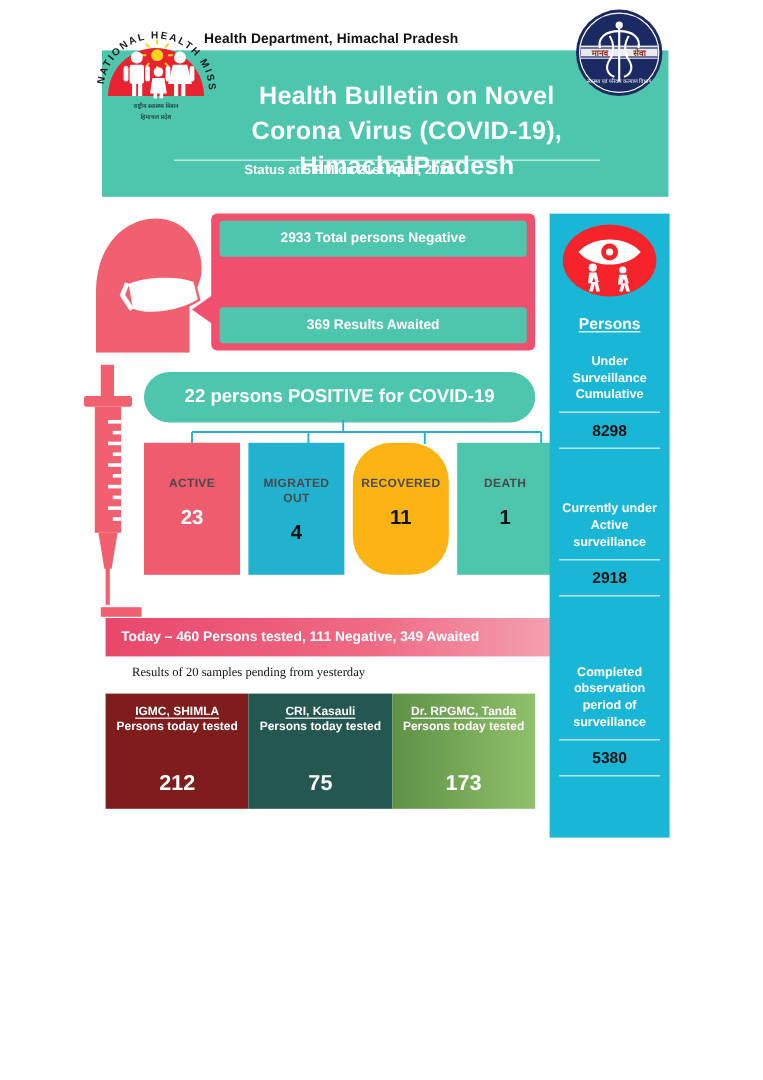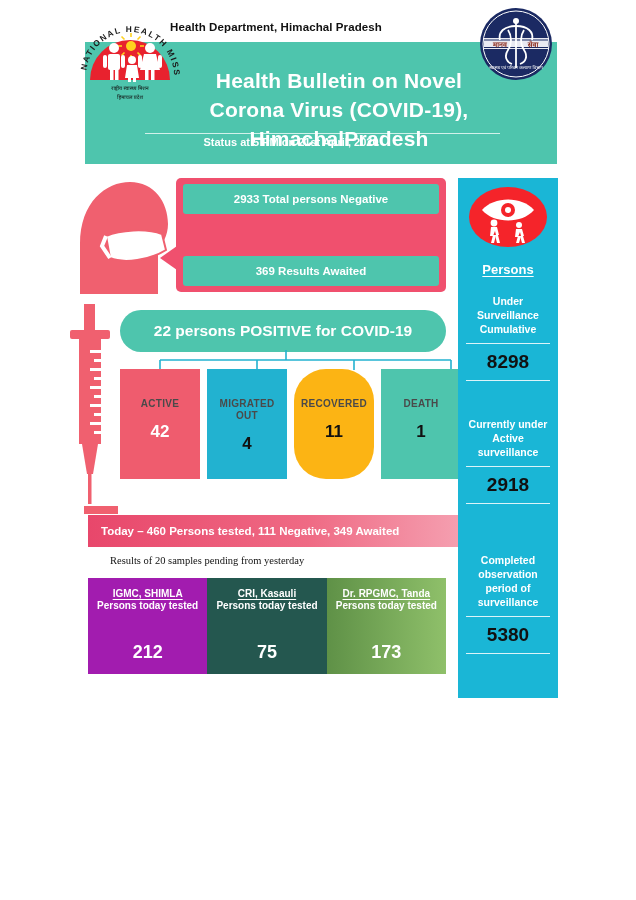--- a/index.html
+++ b/index.html
@@ -6,21 +6,21 @@
   html, body {
     width: 636px; height: 900px;
     background: #ffffff;
     font-family: "Liberation Sans", sans-serif;
     overflow: hidden;
   }
   #page { position: relative; width: 636px; height: 900px; background: #fff; }
 
   
   .dept-line {
-    position: absolute; left: 0; top: 21px; width: 552px;
+    position: absolute; left: 0; top: 27px; width: 552px;
     text-align: center; font-size: 11.5px; font-weight: bold;
     color: #111; letter-spacing: .1px;
   }
   .banner {
     position: absolute; left: 85px; top: 42px; width: 472px; height: 122px;
     background: #4ec5ad;
   }
   .banner-title {
     position: absolute; left: 0; top: 24px; width: 472px;
     text-align: center; color: #fff; font-weight: bold;
@@ -124,21 +124,21 @@
   }
   .sb-icon { position: absolute; left: 50%; transform: translateX(-50%); top: 8px; width: 80px; height: 62px; }
   .sb-title {
     position: absolute; left: 0; top: 84px; width: 100%;
     text-align: center; color: #fff; font-weight: bold; font-size: 13px;
     text-decoration: underline; text-underline-offset: 2px;
   }
   .sb-group { position: absolute; left: 6px; width: 88px; text-align: center; }
   .sb-label { color: #fff; font-weight: bold; font-size: 10.5px; line-height: 14px; }
   .sb-rule { height: 1px; background: rgba(255,255,255,.85); margin: 7px 2px; }
-  .sb-value { color: #111; font-weight: bold; font-size: 19px; }
+  .sb-value { color: #111; font-weight: bold; font-size: 13px; }
 </style>
 </head>
 <body>
 
 <div id="page">
 
   <div class="dept-line">Health Department, Himachal Pradesh</div>
 
   <div class="banner">
     <div class="banner-title">
@@ -270,41 +270,41 @@
         <line x1="147" y1="10" x2="147" y2="20"></line>
         <line x1="244" y1="10" x2="244" y2="20"></line>
         <line x1="341" y1="10" x2="341" y2="20"></line>
       </g>
     </svg>
   </div>
 
   <div class="cat-row">
     <div class="cat-box" style="left: 0px; background: rgb(239, 92, 110);">
       <div class="cat-label">ACTIVE</div>
-      <div class="cat-value" style="color: rgb(255, 255, 255);">42</div>
+      <div class="cat-value" style="color: rgb(255, 255, 255);">23</div>
     </div>
     <div class="cat-box" style="left: 87px; background: rgb(34, 178, 208);">
       <div class="cat-label">MIGRATED OUT</div>
       <div class="cat-value" style="color: rgb(17, 17, 17);">4</div>
     </div>
     <div class="cat-box" style="left: 174px; background: rgb(252, 180, 20); border-radius: 32px;">
       <div class="cat-label">RECOVERED</div>
       <div class="cat-value" style="color: rgb(17, 17, 17);">11</div>
     </div>
     <div class="cat-box" style="left: 261px; background: rgb(78, 197, 173);">
       <div class="cat-label">DEATH</div>
       <div class="cat-value" style="color: rgb(17, 17, 17);">1</div>
     </div>
   </div>
 
   <div class="today-banner">Today – 460 Persons tested, 111 Negative, 349 Awaited</div>
   <div class="pending-note">Results of 20 samples pending from yesterday</div>
 
   <div class="lab-row">
-    <div class="lab-box" style="background:#a21caf;">
+    <div class="lab-box" style="background:#7f1d1d;">
       <div class="lab-name">IGMC, SHIMLA</div>
       <div class="lab-sub">Persons today tested</div>
       <div class="lab-value">212</div>
     </div>
     <div class="lab-box" style="background:#24574f;">
       <div class="lab-name">CRI, Kasauli</div>
       <div class="lab-sub">Persons today tested</div>
       <div class="lab-value">75</div>
     </div>
     <div class="lab-box" style="background:linear-gradient(to right,#5f9147,#8fc06a);">

